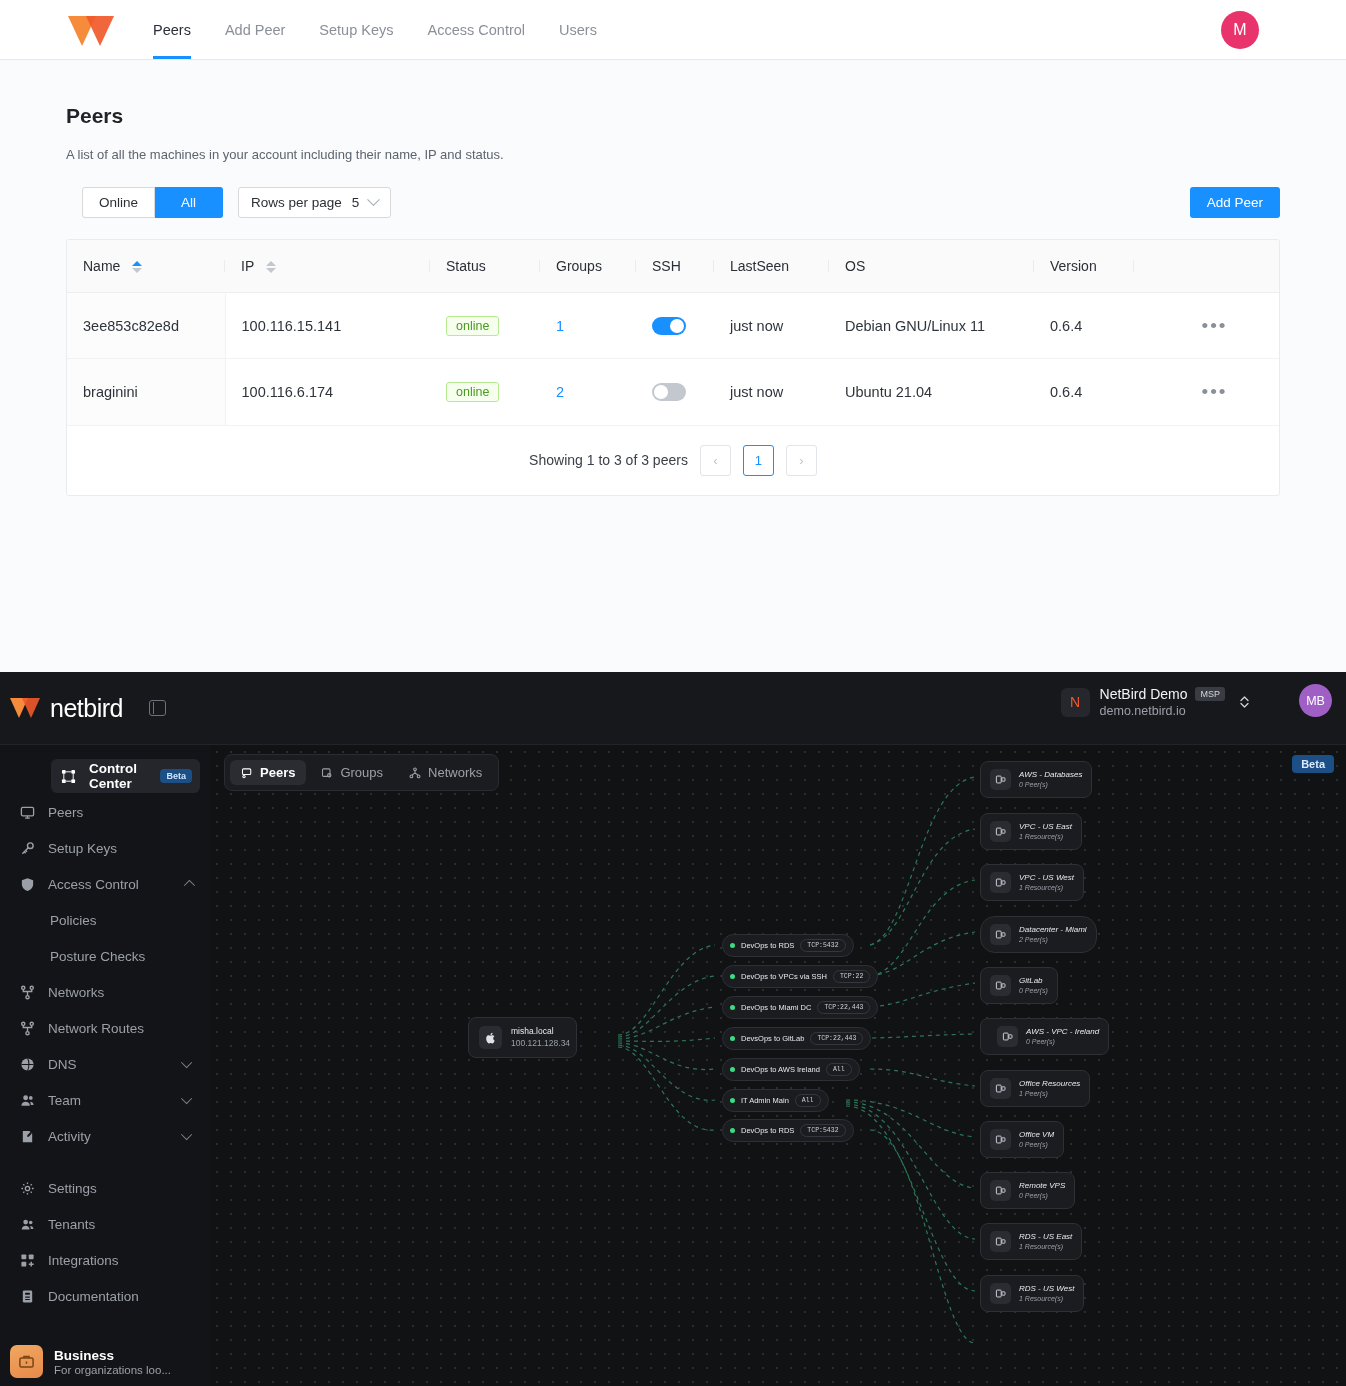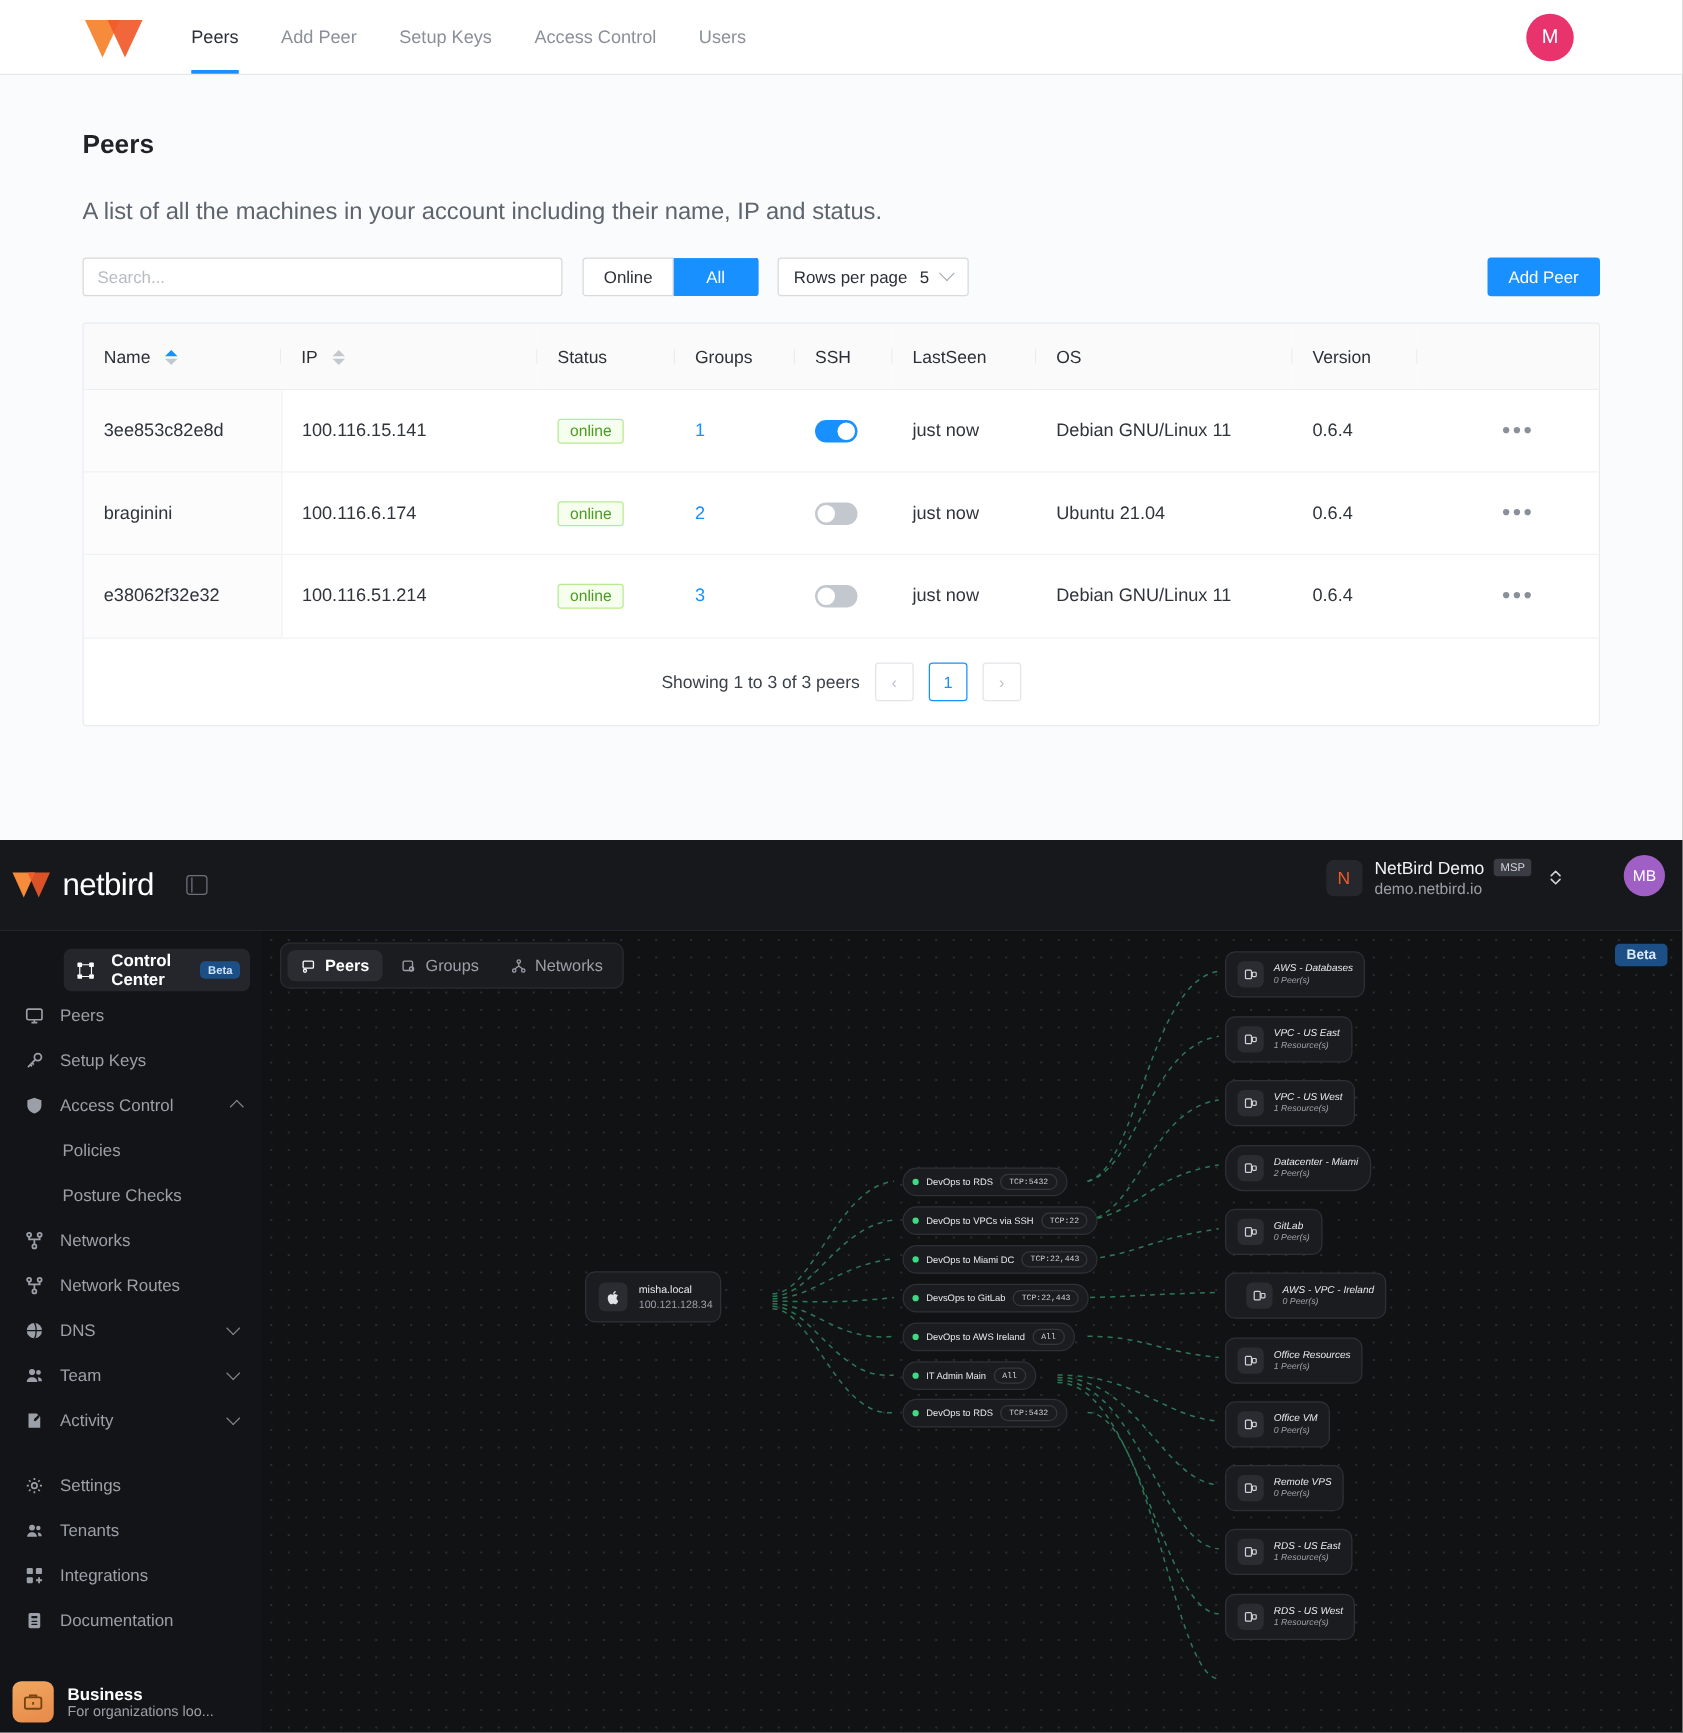--- a/index.html
+++ b/index.html
@@ -36,21 +36,21 @@
     height: 3px; background: #1890ff;
   }
   .avatar-top {
     position: absolute; right: 87px; top: 11px; width: 38px; height: 38px;
     border-radius: 50%; background: #e8336d; color: #fff; font-size: 16px;
     display: flex; align-items: center; justify-content: center;
   }
 
   .content-wrap { padding: 0 66px; }
   .page-title { font-size: 21px; color: #1f2328; font-weight: bold; margin-top: 44px; }
-  .page-sub { font-size: 19px; color: #5d646e; margin-top: 31px; }
+  .page-sub { font-size: 13px; color: #5d646e; margin-top: 19px; }
 
   .toolbar { display: flex; align-items: center; margin-top: 25px; position: relative; }
   .search-input {
     width: 384px; height: 31px; border: 1px solid #d9d9d9; border-radius: 3px;
     background: #fff; padding: 0 11px; font-size: 13.5px; color: #262626;
     font-family: "Liberation Sans", sans-serif; outline: none;
   }
   .search-input::placeholder { color: #b7bcc3; }
   .segmented { display: flex; margin-left: 16px; }
   .seg {
@@ -252,21 +252,20 @@
       <div class="navlink">Users</div>
     </div>
     <div class="avatar-top">M</div>
   </div>
 
   <div class="content-wrap">
     <div class="page-title">Peers</div>
     <div class="page-sub">A list of all the machines in your account including their name, IP and status.</div>
 
     <div class="toolbar">
-      <input class="search-input" placeholder="Search..." style="">
       <div class="segmented">
         <div class="seg">Online</div>
         <div class="seg active">All</div>
       </div>
       <div class="rowsperpage">
         <span>Rows per page</span>
         <span class="rpp-val">5</span>
         <span class="chev"></span>
       </div>
       <button class="addpeer-btn">Add Peer</button>
@@ -341,37 +340,20 @@
                   <span class="knob"></span>
                 </div>
               </td>
             <td>just now</td>
             <td>Ubuntu 21.04</td>
             <td>0.6.4</td>
             <td>
                 <div class="dots">•••</div>
               </td>
           </tr>
-          <tr>
-            <td class="name-cell">e38062f32e32</td>
-            <td>100.116.51.214</td>
-            <td><span class="pill-online">online</span></td>
-            <td><span class="grp-link">3</span></td>
-            <td>
-                <div class="toggle">
-                  <span class="knob"></span>
-                </div>
-              </td>
-            <td>just now</td>
-            <td>Debian GNU/Linux 11</td>
-            <td>0.6.4</td>
-            <td>
-                <div class="dots">•••</div>
-              </td>
-          </tr>
         </tbody>
       </table>
       <div class="table-footer">
         <span class="showing-text">Showing 1 to 3 of 3 peers</span>
         <div class="pg-btn">‹</div>
         <div class="pg-btn cur">1</div>
         <div class="pg-btn">›</div>
       </div>
     </div>
   </div>

